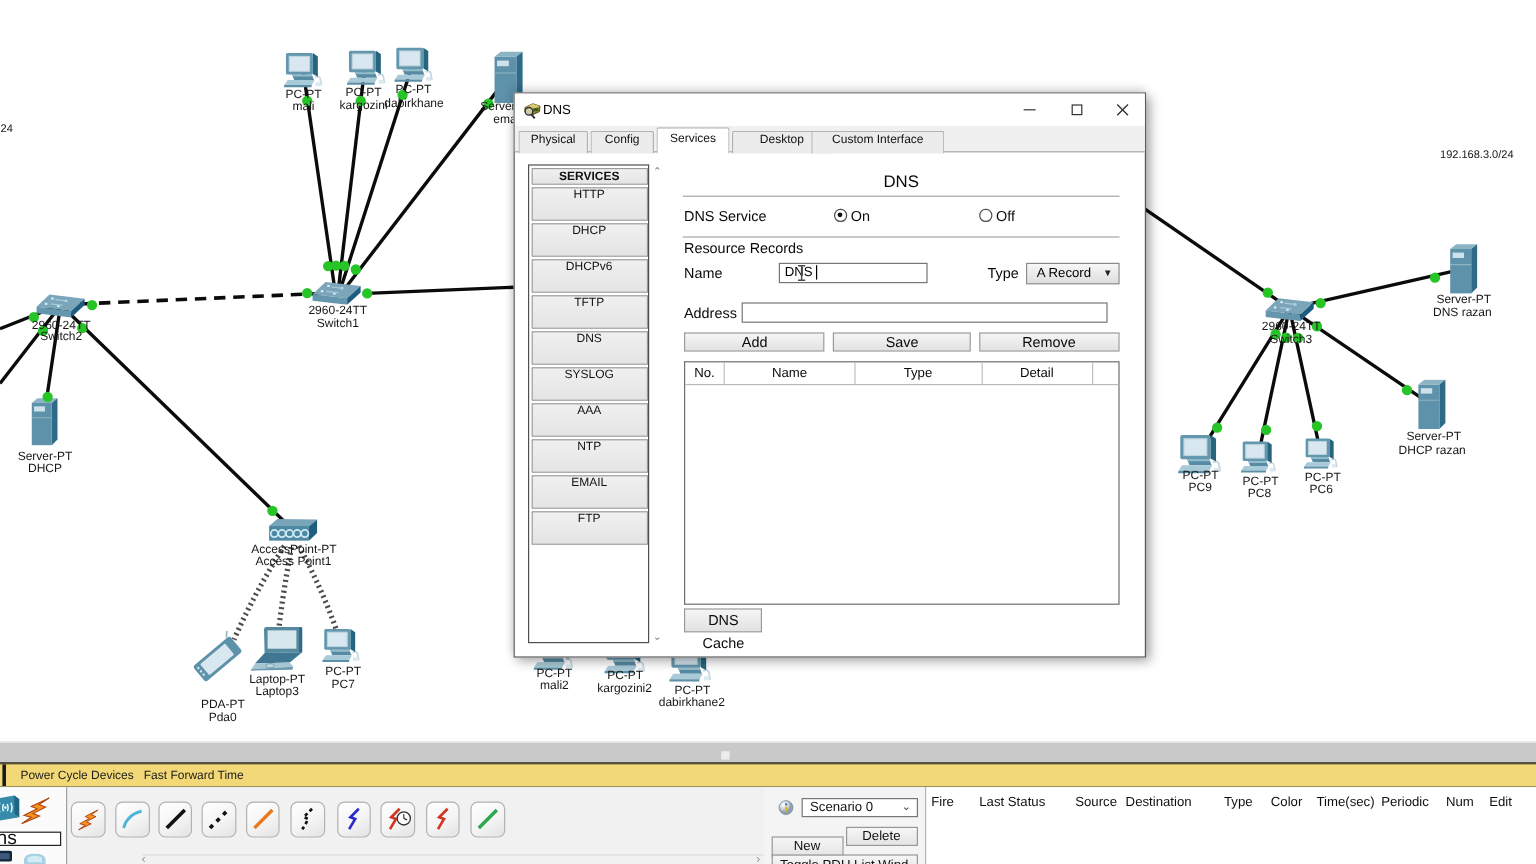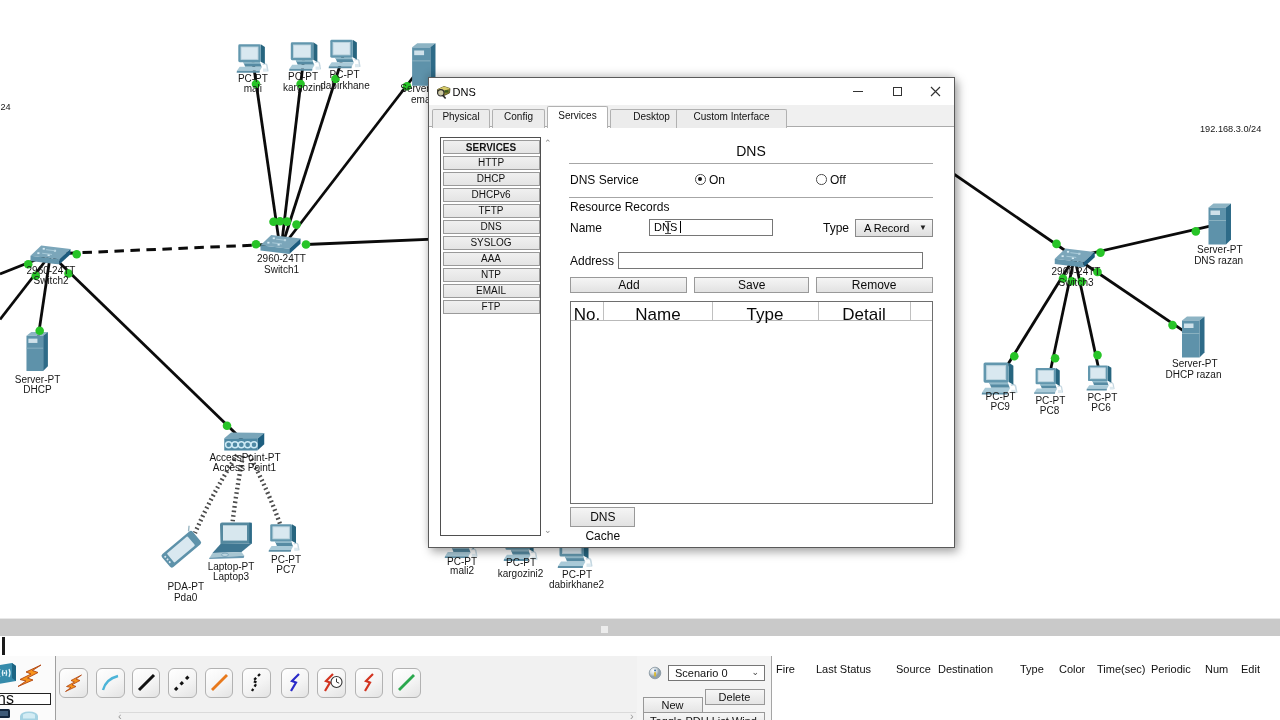--- a/index.html
+++ b/index.html
@@ -33,34 +33,34 @@
 #dlg{left:428px;top:77px;width:527px;height:471px;background:#fff;border:1px solid #5a5a5a;
   box-shadow:3px 4px 9px rgba(0,0,0,0.35),-1px -4px 7px rgba(0,0,0,0.12);}
 #dlg .abs{position:absolute;}
 #titlebar{left:0;top:0;width:100%;height:27px;background:#fff;}
 #dlgtitle{left:23.5px;top:8px;font-size:11px;color:#000;}
 #tabbar{left:0;top:27px;width:100%;height:22px;background:#f0f0f0;border-bottom:1px solid #ababab;}
 .tab{position:absolute;top:30.5px;height:19px;background:#ececec;border:1px solid #b1b1b1;border-bottom:none;
   border-radius:2px 2px 0 0;font-size:10px;color:#111;text-align:center;line-height:13px;}
 .tabactive{top:27.5px;height:22.5px;background:#fff;line-height:18px;z-index:3;}
 #svclist{left:11px;top:58.5px;width:101px;height:399px;border:1.5px solid #4f4f4f;background:#fff;padding:2.5px 1.5px;}
-.svcitem{width:97px;height:14px;margin-bottom:2px;background:linear-gradient(#f0f0f0,#e4e4e4);
+.svcitem{width:97px;height:28px;margin-bottom:2px;background:linear-gradient(#f0f0f0,#e4e4e4);
   border:1px solid #9a9a9a;font-size:10px;color:#111;text-align:center;line-height:11.5px;}
 .chev{position:absolute;font-size:9px;color:#8a8a8a;}
 .rlabel{position:absolute;font-size:12px;color:#0a0a0a;white-space:nowrap;}
 .hline{position:absolute;left:140px;width:364px;height:1px;background:#a6a6a6;}
 .input{position:absolute;background:#fff;border:1px solid #767676;font-size:11px;color:#000;
   line-height:15px;padding-left:4px;}
 .radio{position:absolute;width:10.5px;height:10.5px;border:1px solid #4e4e4e;border-radius:50%;background:#fff;}
 .radio i{position:absolute;left:2.4px;top:2.4px;width:4px;height:4px;border-radius:50%;background:#111;}
 .dbtn{position:absolute;height:15.5px;background:linear-gradient(#f5f5f5,#e2e2e2);border:1px solid #999;
   font-size:12px;color:#0a0a0a;text-align:center;line-height:14.5px;}
 #rectable{left:141px;top:222.5px;width:363px;height:203px;border:1px solid #6e6e6e;background:#fff;}
 .tcol{position:absolute;top:0;width:1px;height:18px;background:#c0c0c0;}
-.thead{position:absolute;top:3px;font-size:17px;color:#0a0a0a;transform:translateX(-50%);}
+.thead{position:absolute;top:3px;font-size:11px;color:#0a0a0a;transform:translateX(-50%);}
 </style>
 </head>
 <body>
 <div id="stage">
 
   <svg class="abs" style="left:0;top:0" width="1280" height="618" viewBox="0 0 1280 618">
   <defs>
     <symbol id="pc" viewBox="0 0 36 34">
       <path d="M29,24 q5,-2 5,3 l0.8,4.5" stroke="#c6d8e2" stroke-width="1.6" fill="none"></path>
       <rect x="29.5" y="28.5" width="4.5" height="3.5" fill="#dce9ef"></rect>
@@ -241,20 +241,21 @@
         <text x="1049.6" y="414">PC8</text>
     <text x="1102.4" y="400.5">PC-PT</text>
         <text x="1101" y="411">PC6</text>
     <text x="1200" y="131.5" text-anchor="start" font-size="9.2">192.168.3.0/24</text>
     <text x="0.5" y="110" text-anchor="start" font-size="9.2">24</text>
   </g>
   </svg>
 
   <div id="hscroll" class="abs"></div>
   <div id="hthumb" class="abs"></div>
+  <div id="yellowbar" class="abs"><span>Power Cycle Devices&nbsp;&nbsp; Fast Forward Time</span></div>
   <div id="ybtick" class="abs"></div>
   <div id="bottompanel" class="abs"></div>
   <div id="devpanel" class="abs">
     <svg class="abs" style="left:0;top:0" width="56" height="64" viewBox="0 0 56 64">
       <polygon points="-6,10 12,7 16,10 16,25 -2,28 -6,25" fill="#368bab"></polygon>
       <polygon points="12,7 16,10 16,25 12,22" fill="#1d6583"></polygon>
       <g stroke="#e8f6fb" stroke-width="1.2" fill="none">
         <path d="M0,13 Q-2,17 0,21"></path>
           <path d="M3,14 Q1.5,17 3,20"></path>
         <path d="M9,13 Q11,17 9,21"></path>

